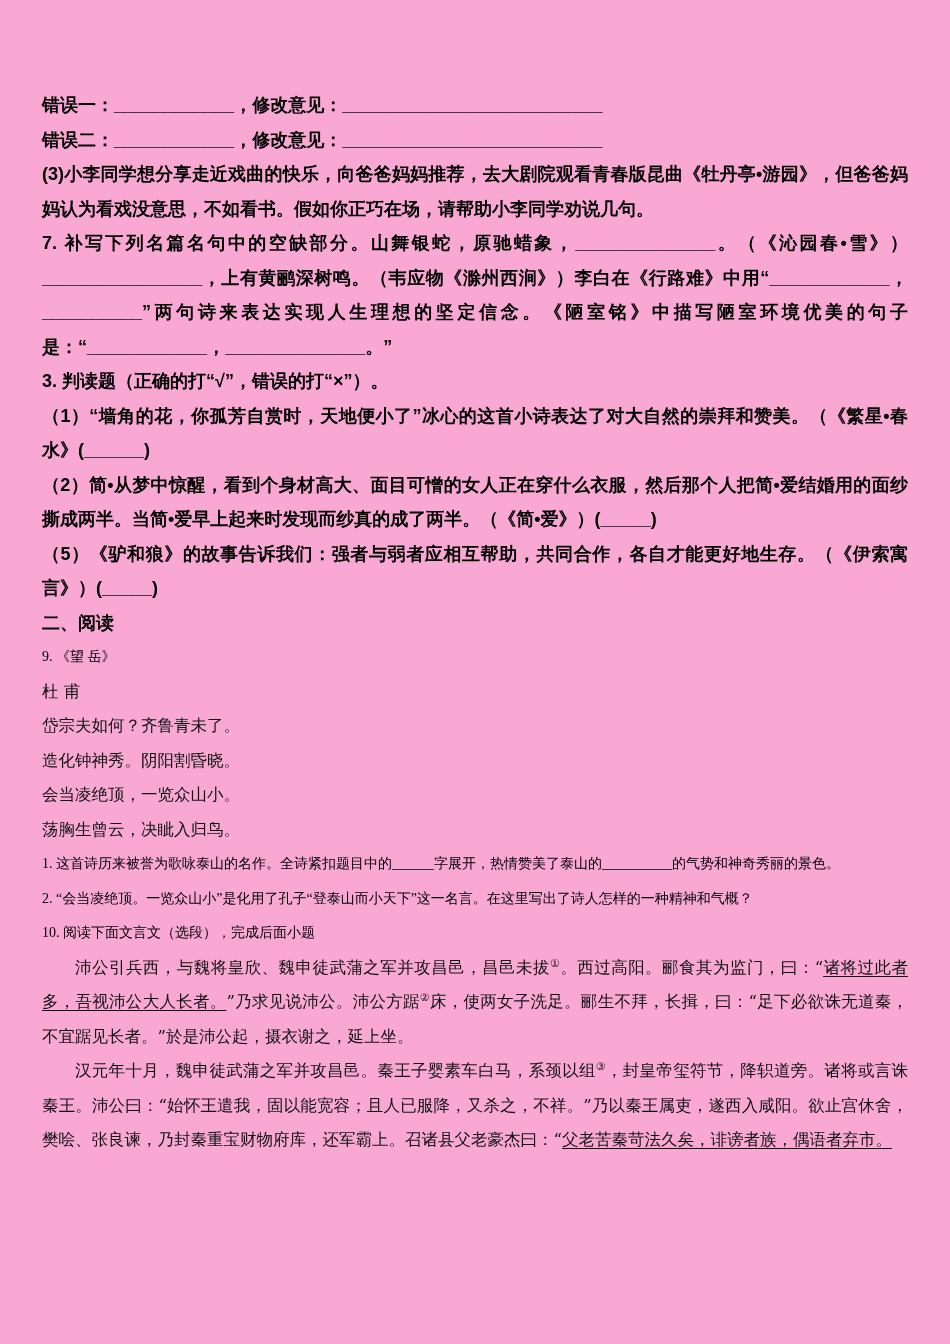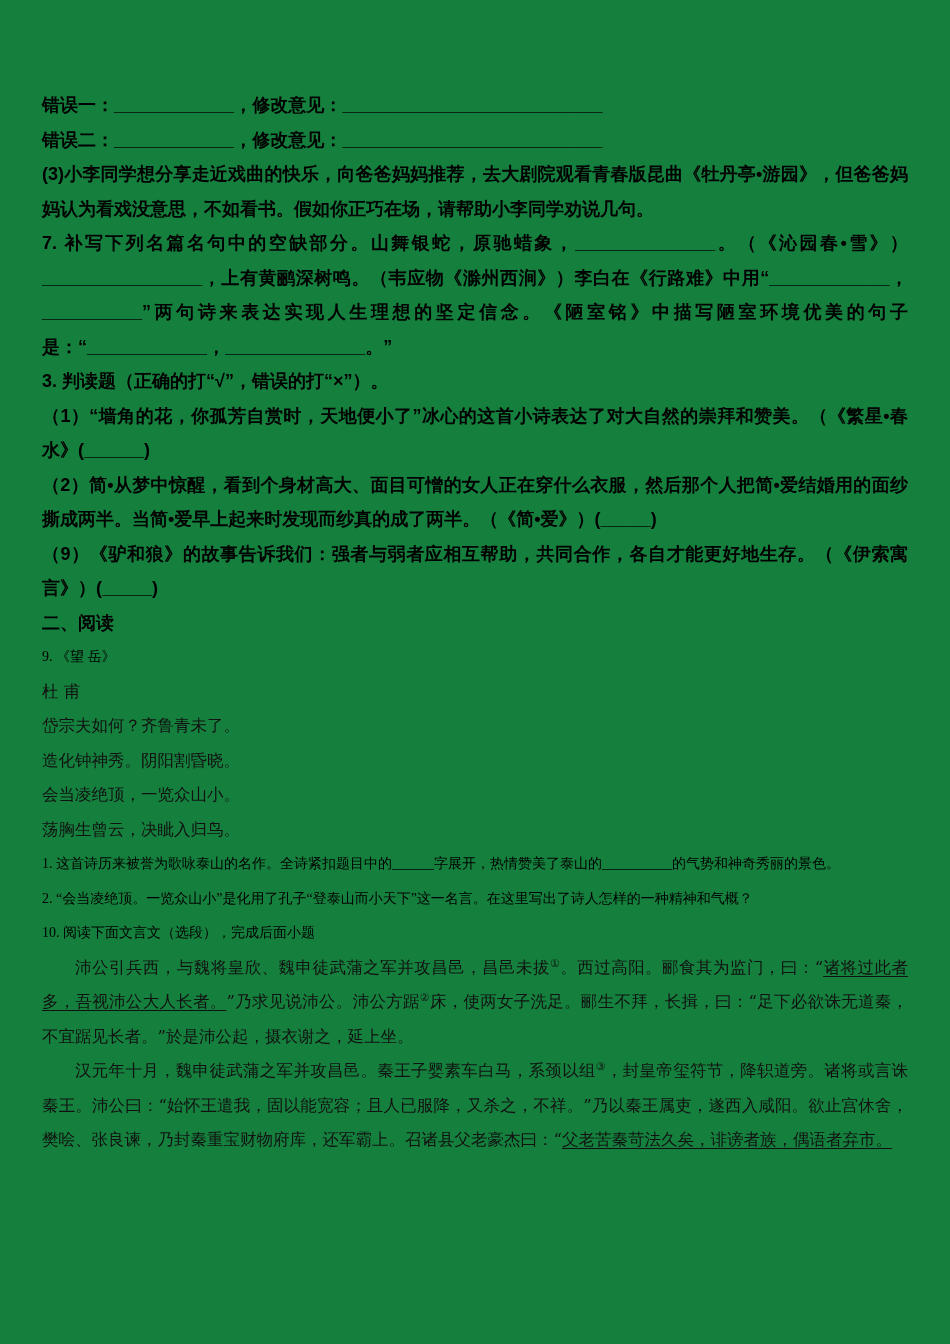--- a/index.html
+++ b/index.html
@@ -1,21 +1,21 @@
 <!DOCTYPE html>
 <html><head>
 <meta charset="utf-8">
 <style>
   html, body { margin: 0; padding: 0; background: #ffffff; }
   .page {
     width: 950px;
     min-height: 1344px;
     box-sizing: border-box;
     padding: 88px 42px 40px 42px;
-    background: #15803d;
+    background: #f9a8d4;
     color: #000000;
     overflow: hidden;
   }
   .page p { margin: 0; line-height: 34.5px; text-align: justify; }
   .sans  { font-family: "Liberation Sans", sans-serif; font-weight: 700; font-size: 18px; }
   .serif { font-family: "Liberation Serif", serif; font-weight: 400; font-size: 14px; }
   .kai   { font-family: "DejaVu Serif", serif; font-weight: 400; font-size: 16.5px; color: #111111; }
   .poem-line { line-height: 33px; text-align: left; }
   .tight { line-height: 30px; }
   .indent { text-indent: 2em; }
@@ -30,21 +30,21 @@
 
   <p class="sans">错误一：____________，修改意见：__________________________</p>
   <p class="sans">错误二：____________，修改意见：__________________________</p>
   <p class="sans">(3)小李同学想分享走近戏曲的快乐，向爸爸妈妈推荐，去大剧院观看青春版昆曲《牡丹亭•游园》，但爸爸妈妈认为看戏没意思，不如看书。假如你正巧在场，请帮助小李同学劝说几句。</p>
 
   <p class="sans">7. 补写下列名篇名句中的空缺部分。山舞银蛇，原驰蜡象，______________。（《沁园春•雪》）________________，上有黄鹂深树鸣。（韦应物《滁州西涧》）李白在《行路难》中用“____________，__________”两句诗来表达实现人生理想的坚定信念。《陋室铭》中描写陋室环境优美的句子是：“____________，______________。”</p>
 
   <p class="sans">3. 判读题（正确的打“√”，错误的打“×”）。</p>
   <p class="sans">（1）“墙角的花，你孤芳自赏时，天地便小了”冰心的这首小诗表达了对大自然的崇拜和赞美。（《繁星•春水》(______)</p>
   <p class="sans">（2）简•从梦中惊醒，看到个身材高大、面目可憎的女人正在穿什么衣服，然后那个人把简•爱结婚用的面纱撕成两半。当简•爱早上起来时发现而纱真的成了两半。（《简•爱》）(_____)</p>
-  <p class="sans">（9）《驴和狼》的故事告诉我们：强者与弱者应相互帮助，共同合作，各自才能更好地生存。（《伊索寓言》）(_____)</p>
+  <p class="sans">（5）《驴和狼》的故事告诉我们：强者与弱者应相互帮助，共同合作，各自才能更好地生存。（《伊索寓言》）(_____)</p>
 
   <p class="sans tight">二、阅读</p>
 
   <p class="serif tight">9. 《望 岳》</p>
   <p class="kai poem-line">杜 甫</p>
   <p class="kai poem-line">岱宗夫如何？齐鲁青未了。</p>
   <p class="kai poem-line">造化钟神秀。阴阳割昏晓。</p>
   <p class="kai poem-line">会当凌绝顶，一览众山小。</p>
   <p class="kai poem-line">荡胸生曾云，决眦入归鸟。</p>
 

